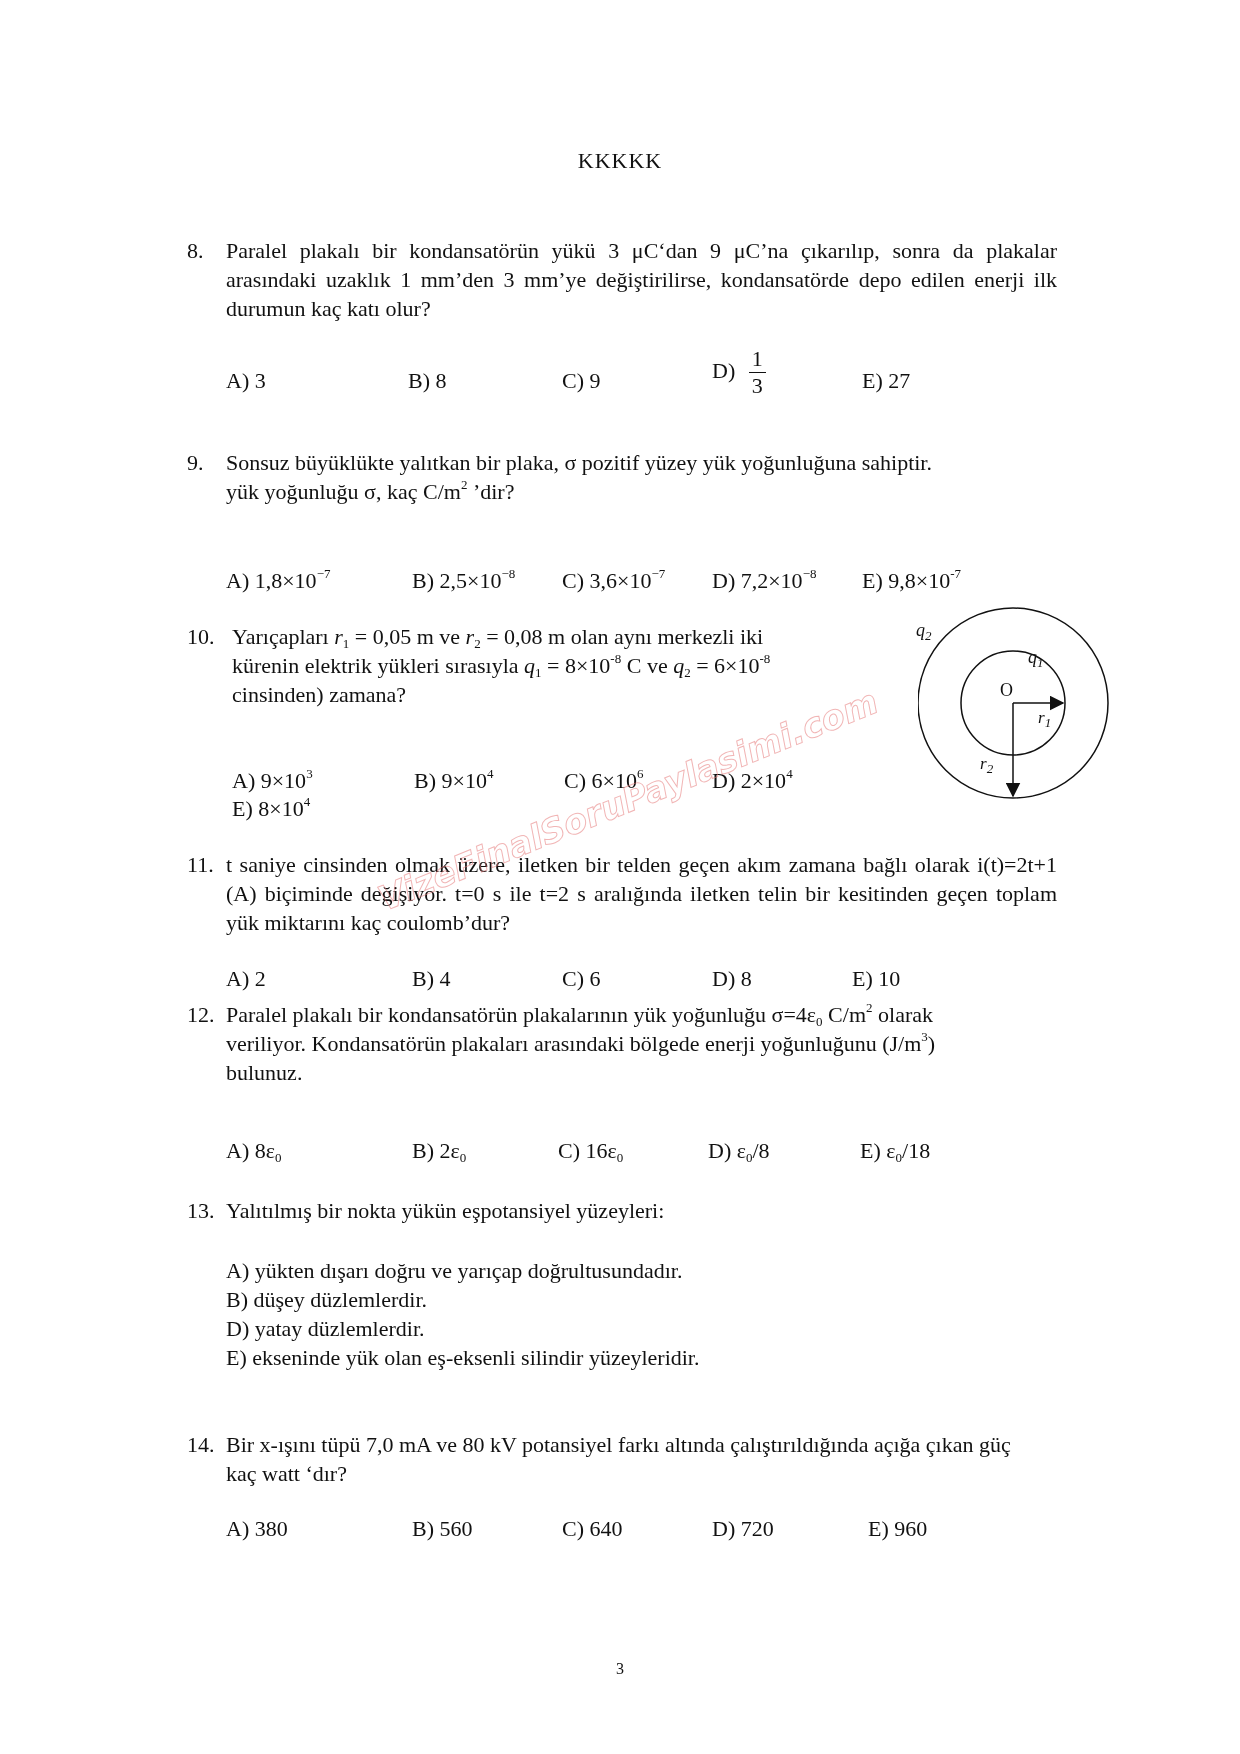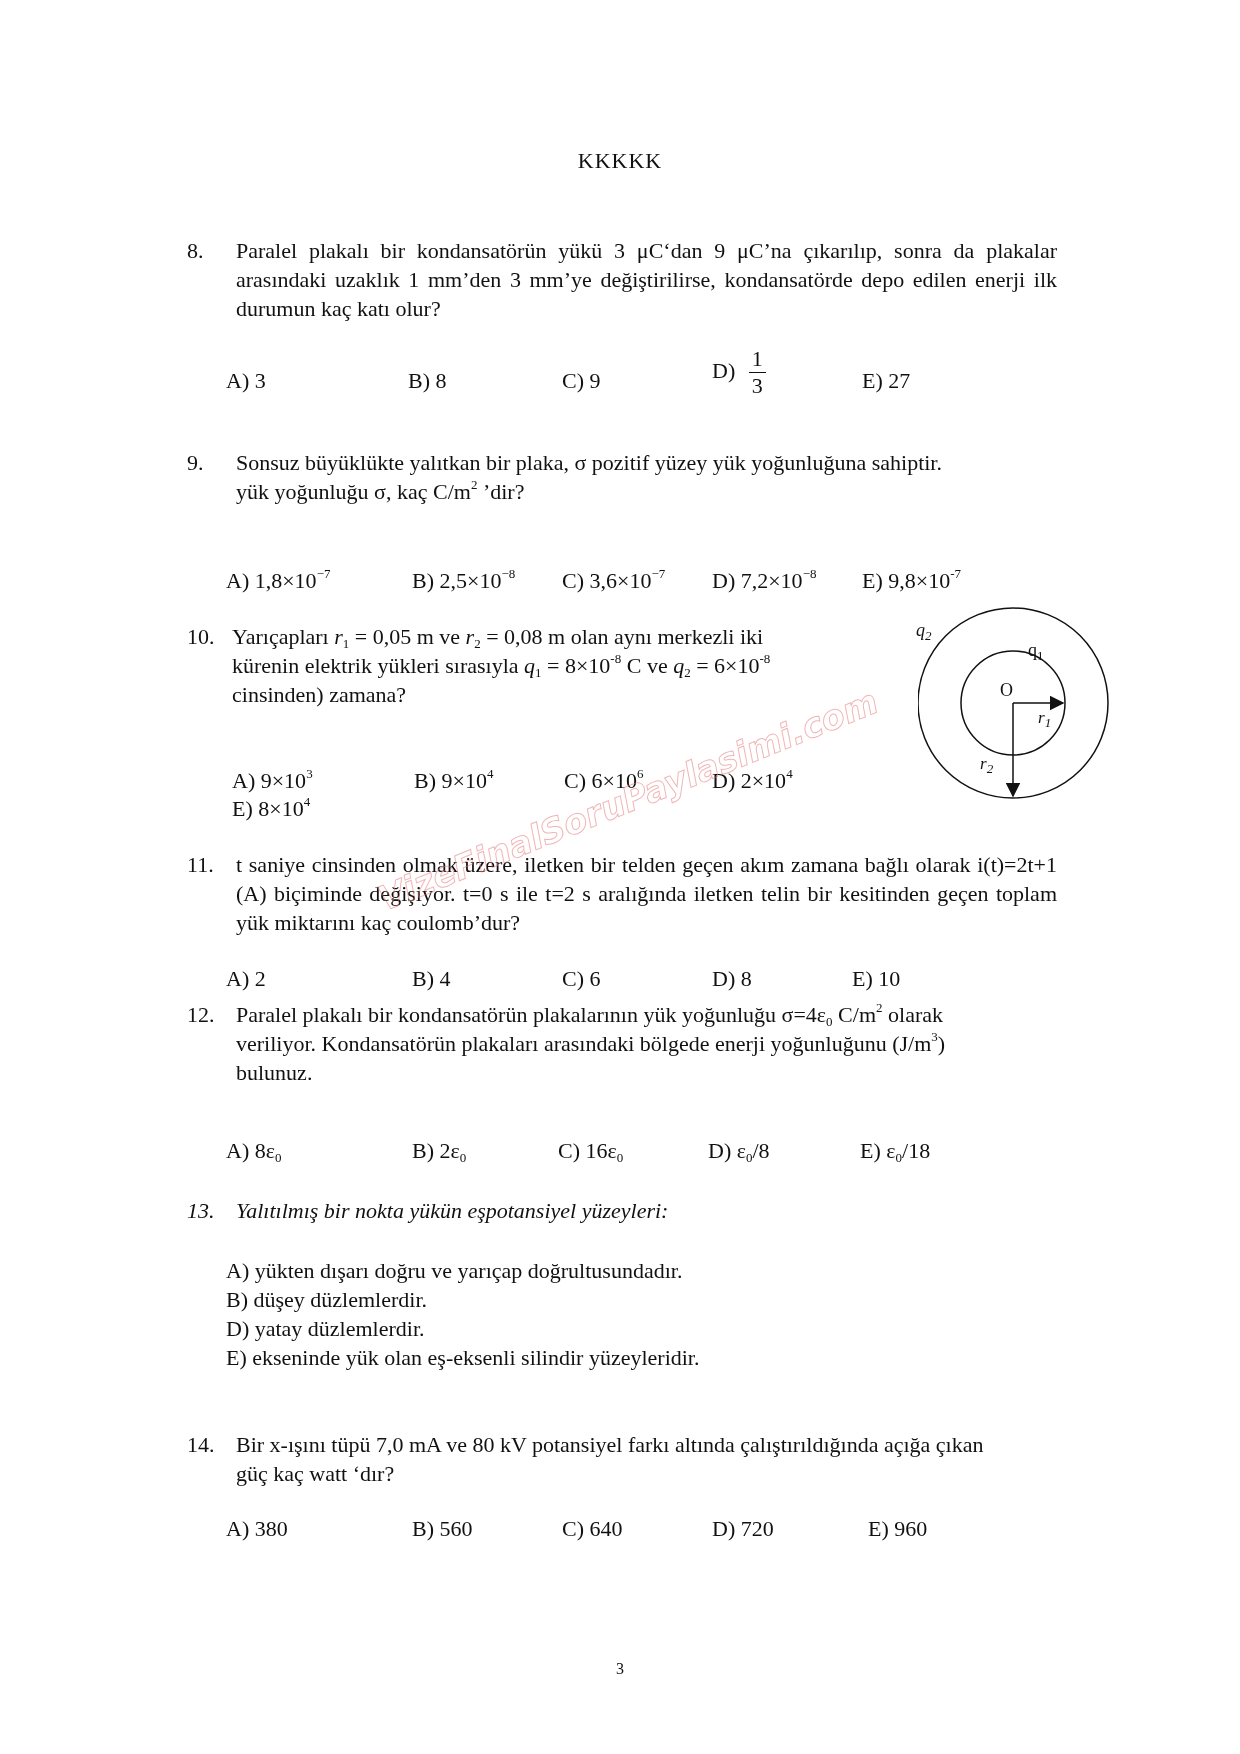--- a/index.html
+++ b/index.html
@@ -2,21 +2,21 @@
 <html><head>
 <meta charset="utf-8">
 <style>
   html, body { margin: 0; padding: 0; background: #ffffff; }
   body { width: 1240px; height: 1754px; position: relative; overflow: hidden;
          font-family: "Liberation Serif", "DejaVu Serif", serif; color: #111; font-size: 22px; }
   .abs { position: absolute; }
   .header { left: 0; width: 1240px; top: 148px; text-align: center; font-size: 22px; letter-spacing: 1px; }
   .q { position: absolute; left: 187px; width: 870px; line-height: 29px; }
   .qnum { position: absolute; left: 0; top: 0; }
-  .qtext { margin-left: 49px; text-align: justify; }
+  .qtext { margin-left: 39px; text-align: justify; }
   .qtext.j { text-align: justify; text-align-last: left; }
   .opts { position: absolute; left: 226px; height: 30px; width: 830px; }
   .opt { position: absolute; top: 0; white-space: nowrap; }
   sup { font-size: 13px; vertical-align: 10px; line-height: 0; }
   sub { font-size: 13px; vertical-align: -4px; line-height: 0; }
   .frac { display: inline-block; vertical-align: middle; text-align: center; line-height: 26px; }
   .frac .n { display: block; border-bottom: 1px solid #111; padding: 0 3px; }
   .frac .d { display: block; padding: 0 3px; }
   .lst { position: absolute; left: 226px; line-height: 29px; }
   .lst div { height: 29px; }
@@ -88,21 +88,21 @@
       <marker id="arr" markerWidth="10" markerHeight="10" refX="9" refY="5" orient="auto">
         <path d="M0,0 L10,5 L0,10 z" fill="#111"></path>
       </marker>
     </defs>
     <circle cx="95" cy="105" r="95" fill="none" stroke="#111" stroke-width="1.5"></circle>
     <circle cx="95" cy="105" r="52" fill="none" stroke="#111" stroke-width="1.5"></circle>
     <line x1="95" y1="105" x2="145" y2="105" stroke="#111" stroke-width="1.5" marker-end="url(#arr)"></line>
     <line x1="95" y1="105" x2="95" y2="198" stroke="#111" stroke-width="1.5" marker-end="url(#arr)"></line>
   </svg>
   <span class="abs" style="left:-2px;top:22px;font-style:italic;font-size:18px;">q<sub>2</sub></span>
-  <span class="abs" style="left:110px;top:42px;font-size:18px;text-align:right;">q<sub>1</sub></span>
+  <span class="abs" style="left:110px;top:49px;font-style:italic;font-size:18px;text-align:right;">q<sub>1</sub></span>
   <span class="abs" style="left:82px;top:82px;font-size:18px;">O</span>
   <span class="abs" style="left:120px;top:110px;font-style:italic;font-size:17px;">r<sub>1</sub></span>
   <span class="abs" style="left:62px;top:156px;font-style:italic;font-size:17px;">r<sub>2</sub></span>
 </div>
 
 <div class="q" style="top:850px;">
   <span class="qnum">11.</span>
   <div class="qtext j">t saniye cinsinden olmak üzere, iletken bir telden geçen akım zamana bağlı olarak i(t)=2t+1 (A) biçiminde değişiyor. t=0 s ile t=2 s aralığında iletken telin bir kesitinden geçen toplam yük miktarını kaç coulomb’dur?</div>
 </div>
 <div class="opts" style="top:966px;">
@@ -122,21 +122,21 @@
   </div>
 </div>
 <div class="opts" style="top:1138px;">
   <span class="opt" style="left:0"><span>A) 8ε</span><sub>0</sub></span>
   <span class="opt" style="left:186px"><span>B) 2ε</span><sub>0</sub></span>
   <span class="opt" style="left:332px"><span>C) 16ε</span><sub>0</sub></span>
   <span class="opt" style="left:482px"><span>D) ε</span><sub>0</sub><span>/8</span></span>
   <span class="opt" style="left:634px"><span>E) ε</span><sub>0</sub><span>/18</span></span>
 </div>
 
-<div class="q" style="top:1196px;font-style:italic;">
+<div class="q" style="top:1196px;">
   <span class="qnum">13.</span>
   <div class="qtext">Yalıtılmış bir nokta yükün eşpotansiyel yüzeyleri:</div>
 </div>
 <div class="lst" style="top:1256px;">
   <div>A) yükten dışarı doğru ve yarıçap doğrultusundadır.</div>
   <div>B) düşey düzlemlerdir.</div>
   <div>D) yatay düzlemlerdir.</div>
   <div>E) ekseninde yük olan eş-eksenli silindir yüzeyleridir.</div>
 </div>
 

